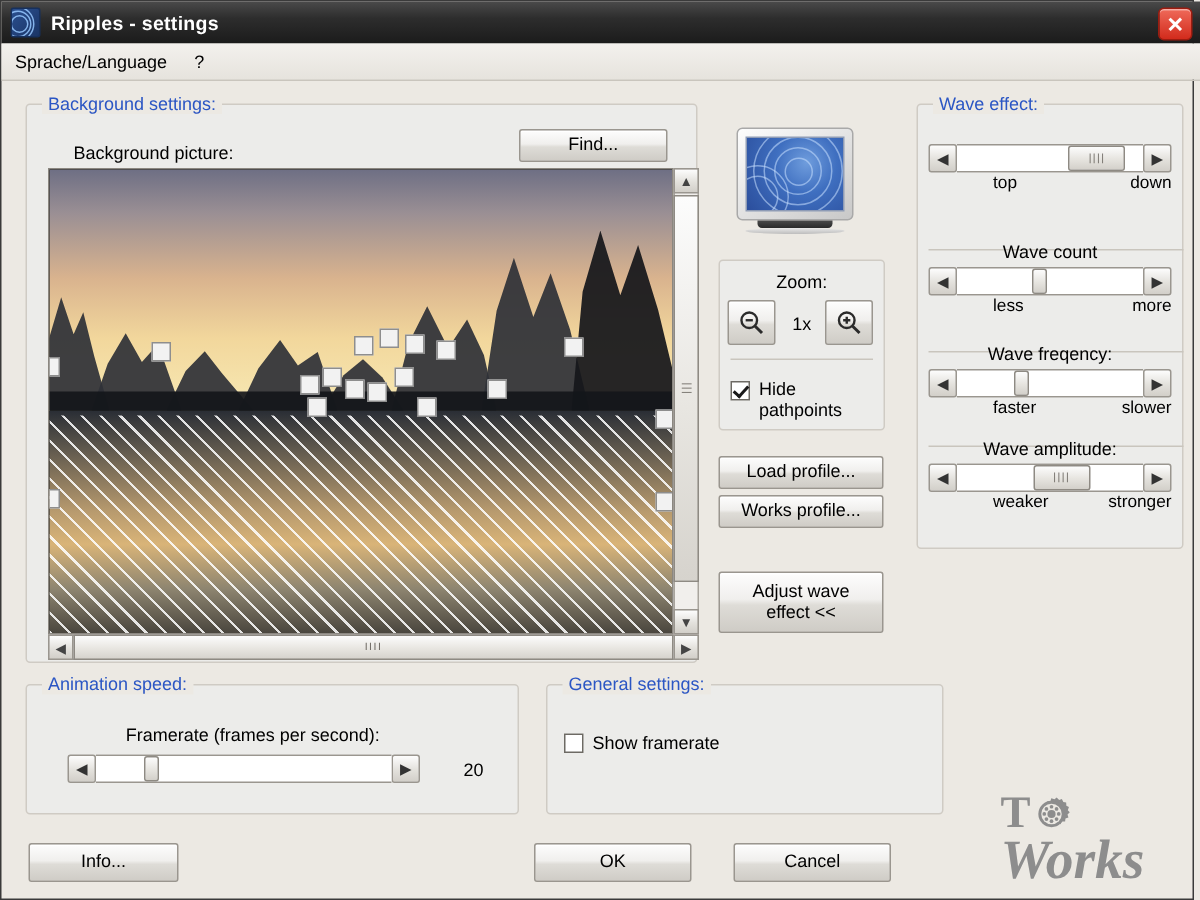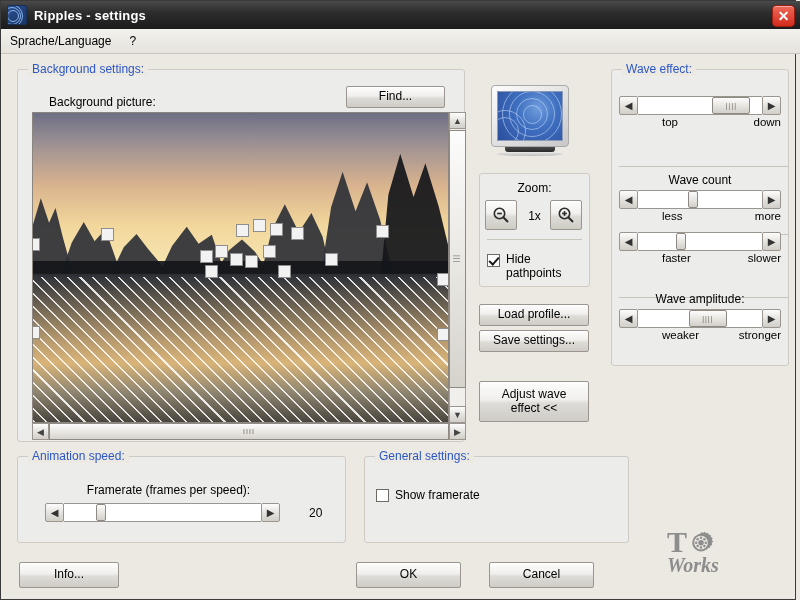--- a/index.html
+++ b/index.html
@@ -117,21 +117,21 @@
   .cbrow{display:flex;align-items:flex-start;gap:6px;}
   .cbox{width:13px;height:13px;flex:0 0 13px;background:#fff;border:1px solid #6d6a64;
     box-sizing:border-box;position:relative;cursor:pointer;margin-top:1px;}
   .cbox.on::after{content:"";position:absolute;left:3px;top:0px;width:4px;height:8px;
     border:solid #1a1a1a;border-width:0 2px 2px 0;transform:rotate(42deg);}
 
   
   .logo{position:absolute;color:#8d8d8d;user-select:none;}
   .logo-to{font-size:30px;font-family:"Liberation Serif",serif;font-weight:bold;
     display:flex;align-items:center;gap:1px;line-height:1;}
-  .logo-works{font-family:"Liberation Serif",serif;font-style:italic;font-size:20px;
+  .logo-works{font-family:"Liberation Serif",serif;font-style:italic;font-size:37px;
     font-weight:bold;line-height:1;margin-top:-2px;}
   .gear{width:26px;height:26px;display:block;}
 </style>
 </head>
 <body>
 
 <div id="app">
 
   <div class="titlebar">
     <div class="app-icon">
@@ -245,21 +245,21 @@
 
   <div class="cbrow" style="position:absolute;left:486px;top:252px;width:100px;">
     <span class="cbox on"></span>
     <span style="line-height:1.15;">
       <span>Hide</span><br>
       <span>pathpoints</span>
     </span>
   </div>
 
   <div class="btn" style="position:absolute;left:478px;top:303px;width:110px;height:22px;">Load profile...</div>
-  <div class="btn" style="position:absolute;left:478px;top:329px;width:110px;height:22px;">Save settings...</div>
+  <div class="btn" style="position:absolute;left:478px;top:329px;width:110px;height:22px;">Works profile...</div>
 
   <div class="btn" style="position:absolute;left:478px;top:380px;width:110px;height:41px;flex-direction:column;">
     <span>Adjust wave</span>
     <span>effect &lt;&lt;</span>
   </div>
 
   <div class="group" style="left:610px;top:68px;width:178px;height:297px;text-align:right;">
     <div class="group-title">Wave effect:</div>
   </div>
 
@@ -273,37 +273,38 @@
       </div>
       <div class="sl-arrow">▶</div>
     </div>
     <div class="sl-ends">
       <span>top</span>
       <span>down</span>
     </div>
   </div>
   <div class="divider" style="position:absolute;left:614px;top:159px;width:170px;"></div>
 
-  <div style="position:absolute;left:618px;top:160px;width:162px;margin-top:12px;">
+  <div style="position:absolute;left:618px;top:160px;width:162px;">
     <div class="ctr lbl">Wave count</div>
     <div class="slider" style="margin-top:3px;">
       <div class="sl-arrow">◀</div>
       <div class="sl-track">
         <div class="sl-thumb" style="left:40%;width:10px;"></div>
       </div>
       <div class="sl-arrow">▶</div>
     </div>
     <div class="sl-ends">
       <span>less</span>
       <span>more</span>
     </div>
   </div>
   <div class="divider" style="position:absolute;left:614px;top:227px;width:170px;"></div>
 
   <div style="position:absolute;left:618px;top:228px;width:162px;">
+    <div class="ctr lbl">Wave freqency:</div>
     <div class="slider" style="margin-top:3px;">
       <div class="sl-arrow">◀</div>
       <div class="sl-track">
         <div class="sl-thumb" style="left:31%;width:10px;"></div>
       </div>
       <div class="sl-arrow">▶</div>
     </div>
     <div class="sl-ends">
       <span>faster</span>
       <span>slower</span>
@@ -324,21 +325,21 @@
     </div>
     <div class="sl-ends">
       <span>weaker</span>
       <span>stronger</span>
     </div>
   </div>
 
   <div class="group" style="left:16px;top:455px;width:329px;height:87px;">
     <div class="group-title">Animation speed:</div>
   </div>
-  <div class="ctr lbl" style="position:absolute;left:40px;top:482px;width:255px;">Framerate (frames per speed):</div>
+  <div class="ctr lbl" style="position:absolute;left:40px;top:482px;width:255px;">Framerate (frames per second):</div>
   <div class="slider" style="position:absolute;left:44px;top:502px;width:235px;">
     <div class="sl-arrow">◀</div>
     <div class="sl-track">
       <div class="sl-thumb" style="left:16%;width:10px;"></div>
     </div>
     <div class="sl-arrow">▶</div>
   </div>
   <div style="position:absolute;left:308px;top:505px;font-size:12px;">20</div>
 
   <div class="group" style="left:363px;top:455px;width:265px;height:87px;">

